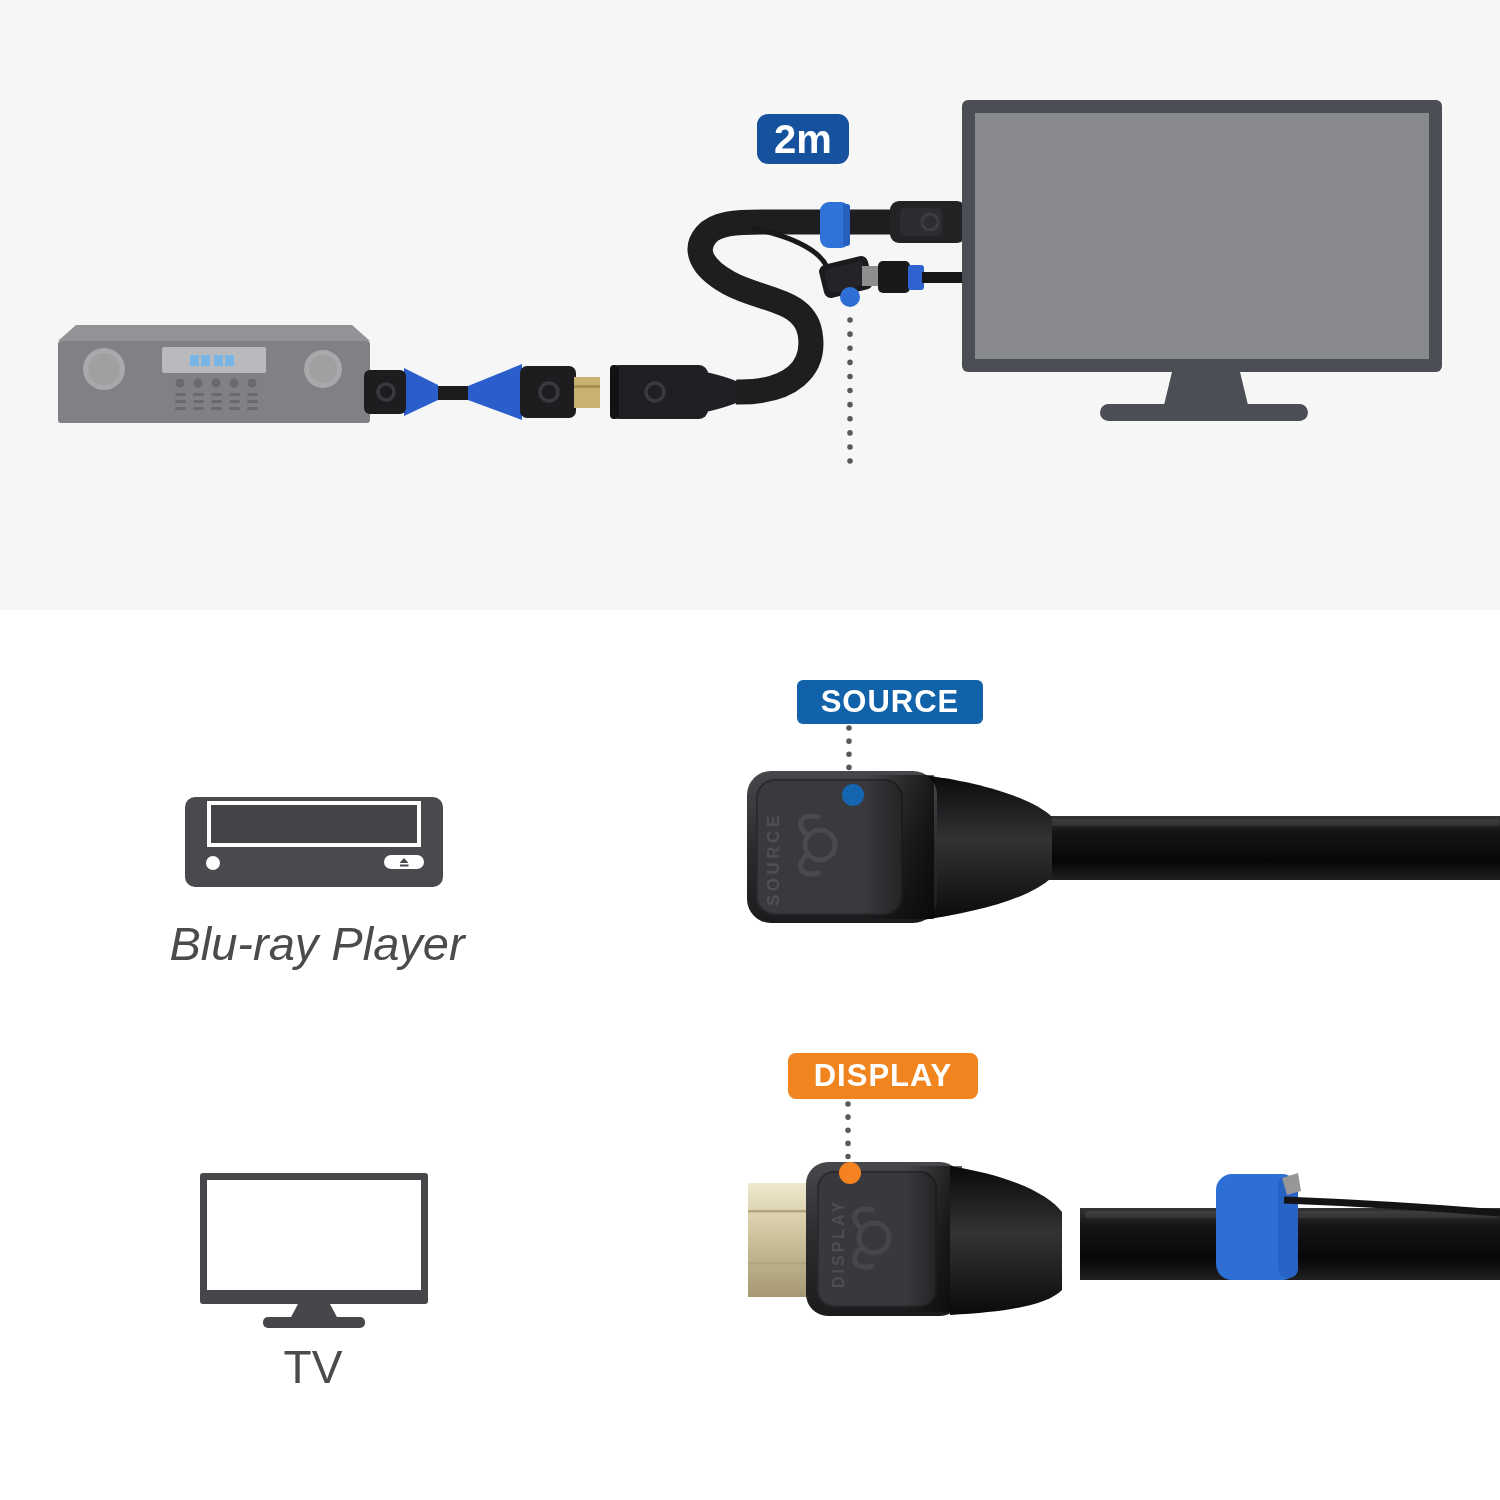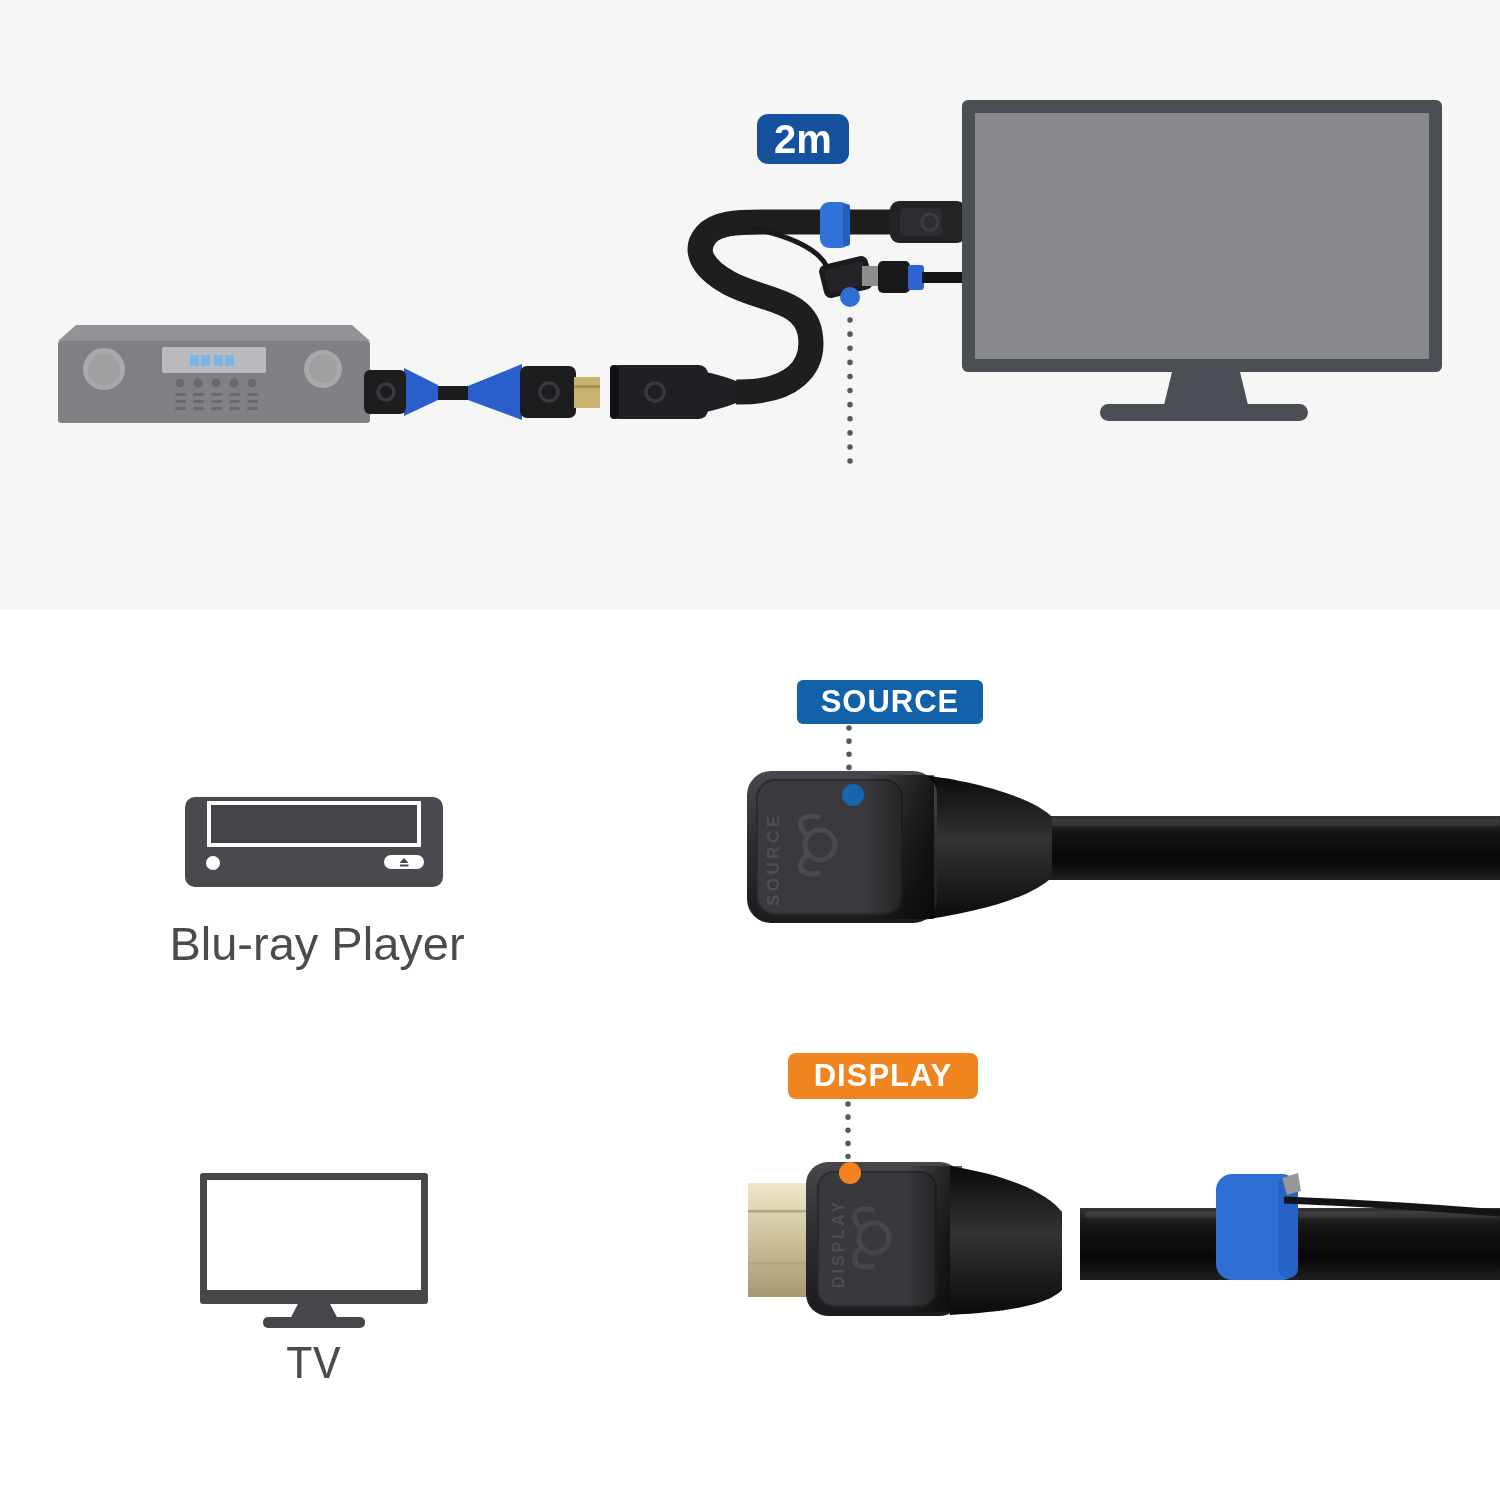--- a/index.html
+++ b/index.html
@@ -9,22 +9,22 @@
   }
   .layer{position:absolute;left:0;top:0;}
   svg text{font-family:"Liberation Sans", sans-serif;}
   .overlay{position:absolute;display:flex;align-items:center;justify-content:center;}
   .badge{color:#ffffff;font-weight:bold;}
   .badge-2m{left:757px;top:114px;width:92px;height:50px;background:#15519c;border-radius:11px;font-size:40px;}
   .badge-source{left:797px;top:680px;width:186px;height:44px;background:#1162a9;border-radius:6px;font-size:31px;letter-spacing:1px;}
   .badge-display{left:788px;top:1053px;width:190px;height:46px;background:#f0841f;border-radius:8px;font-size:31px;letter-spacing:1px;}
   .plain-label{color:#515155;}
   .label-microb{left:714px;top:486px;width:300px;font-size:40px;}
-  .label-bluray{left:137px;top:916px;width:360px;font-size:47px;font-weight:500;color:#4b4b4e;}
-  .label-tv{left:233px;top:1340px;width:160px;font-size:46px;font-weight:500;color:#4b4b4e;font-family:Liberation Mono, monospace;}
+  .label-bluray{left:137px;top:916px;width:360px;font-size:47px;font-weight:500;color:#4b4b4e;font-style:italic;}
+  .label-tv{left:233px;top:1340px;width:160px;font-size:46px;font-weight:500;color:#4b4b4e;}
 </style>
 </head>
 <body>
 
 <div class="canvas">
 
   <svg class="layer" width="1500" height="1500" viewBox="0 0 1500 1500">
     <defs>
       <linearGradient id="cableGrad" x1="0" y1="0" x2="0" y2="1">
         <stop offset="0" stop-color="#343437"></stop>

